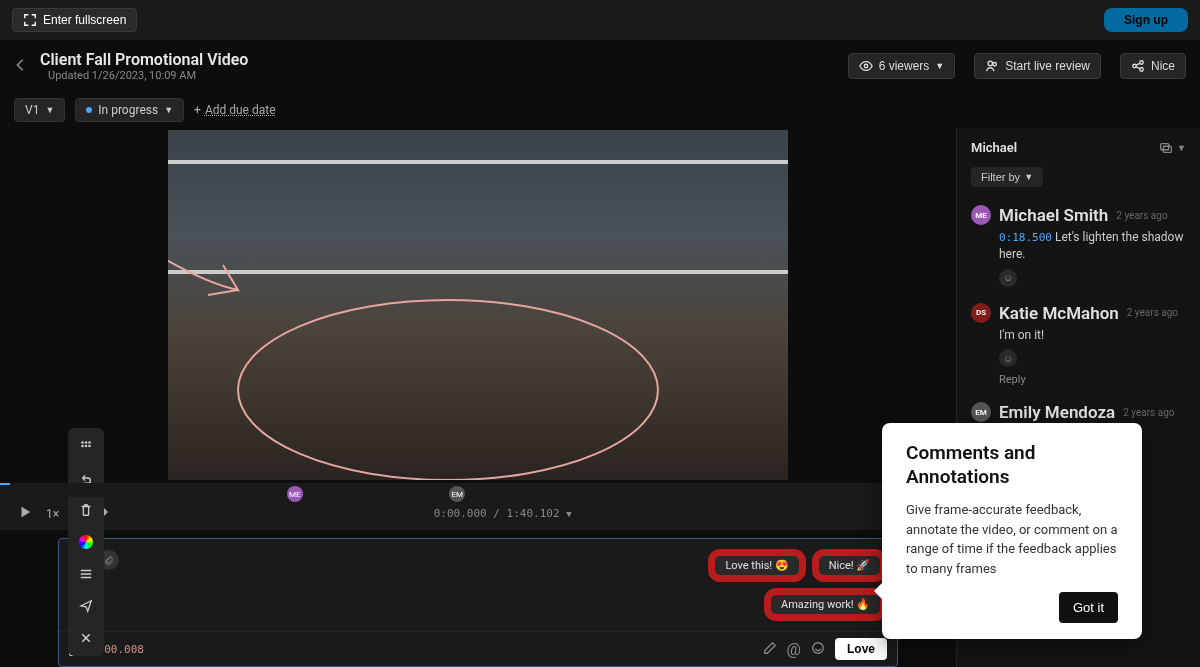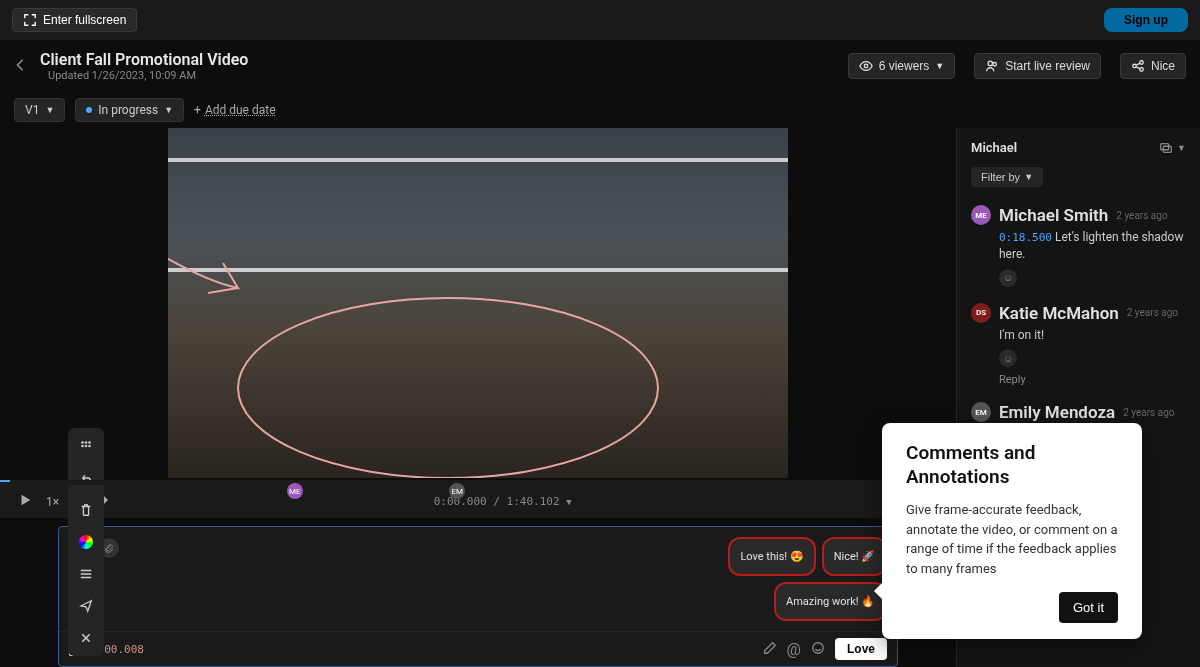--- a/index.html
+++ b/index.html
@@ -56,21 +56,21 @@
 .pb-center { font-family: monospace; font-size: 11px; color: #888; }
 .pb-right { font-size: 11px; color: #aaa; display:flex; align-items:center; gap:4px;}
 
 
 .comment-box { margin: 8px 58px 8px 58px; border: 1px solid #3a5a8a; background: #1a1a1a; border-radius: 4px; padding: 0; }
 .cb-top { display: flex; justify-content: space-between; align-items: flex-start; padding: 10px; }
 .cb-left { display: flex; align-items: center; gap: 8px; }
 .avatar-sm { width: 22px; height: 22px; border-radius: 50%; background: linear-gradient(135deg,#d4a574,#8a6d3b); }
 .attach-icon { width: 20px; height: 20px; border-radius: 50%; background: #333; display: flex; align-items: center; justify-content: center; }
 .reactions { display: flex; flex-wrap: wrap; gap: 6px; max-width: 200px; justify-content: flex-end;}
-.react-chip { background: #2a2a2a; border: 2px solid #b91c1c; border-radius: 12px; padding: 11px 10px; font-size: 11px; cursor: pointer; }
+.react-chip { background: #2a2a2a; border: 7px solid #b91c1c; border-radius: 12px; padding: 3px 10px; font-size: 11px; cursor: pointer; }
 .cb-bottom { display: flex; justify-content: space-between; align-items: center; padding: 6px 10px; border-top: 1px solid #252525; }
 .cb-bl { display: flex; align-items: center; gap: 8px; }
 .checkbox { width: 14px; height: 14px; background: #fff; border-radius: 2px; }
 .timestamp-text { font-family: monospace; font-size: 11px; color: #d4928a; }
 .cb-br { display: flex; align-items: center; gap: 10px; }
 .post-btn { background: #fff; color: #000; border: none; padding: 4px 12px; border-radius: 4px; font-size: 12px; font-weight: 600; cursor: pointer; }
 
 
 .sidebar { width: 244px; background: #141414; border-left: 1px solid #252525; display: flex; flex-direction: column; }
 .sb-head { display: flex; justify-content: space-between; align-items: center; padding: 12px 14px; }

